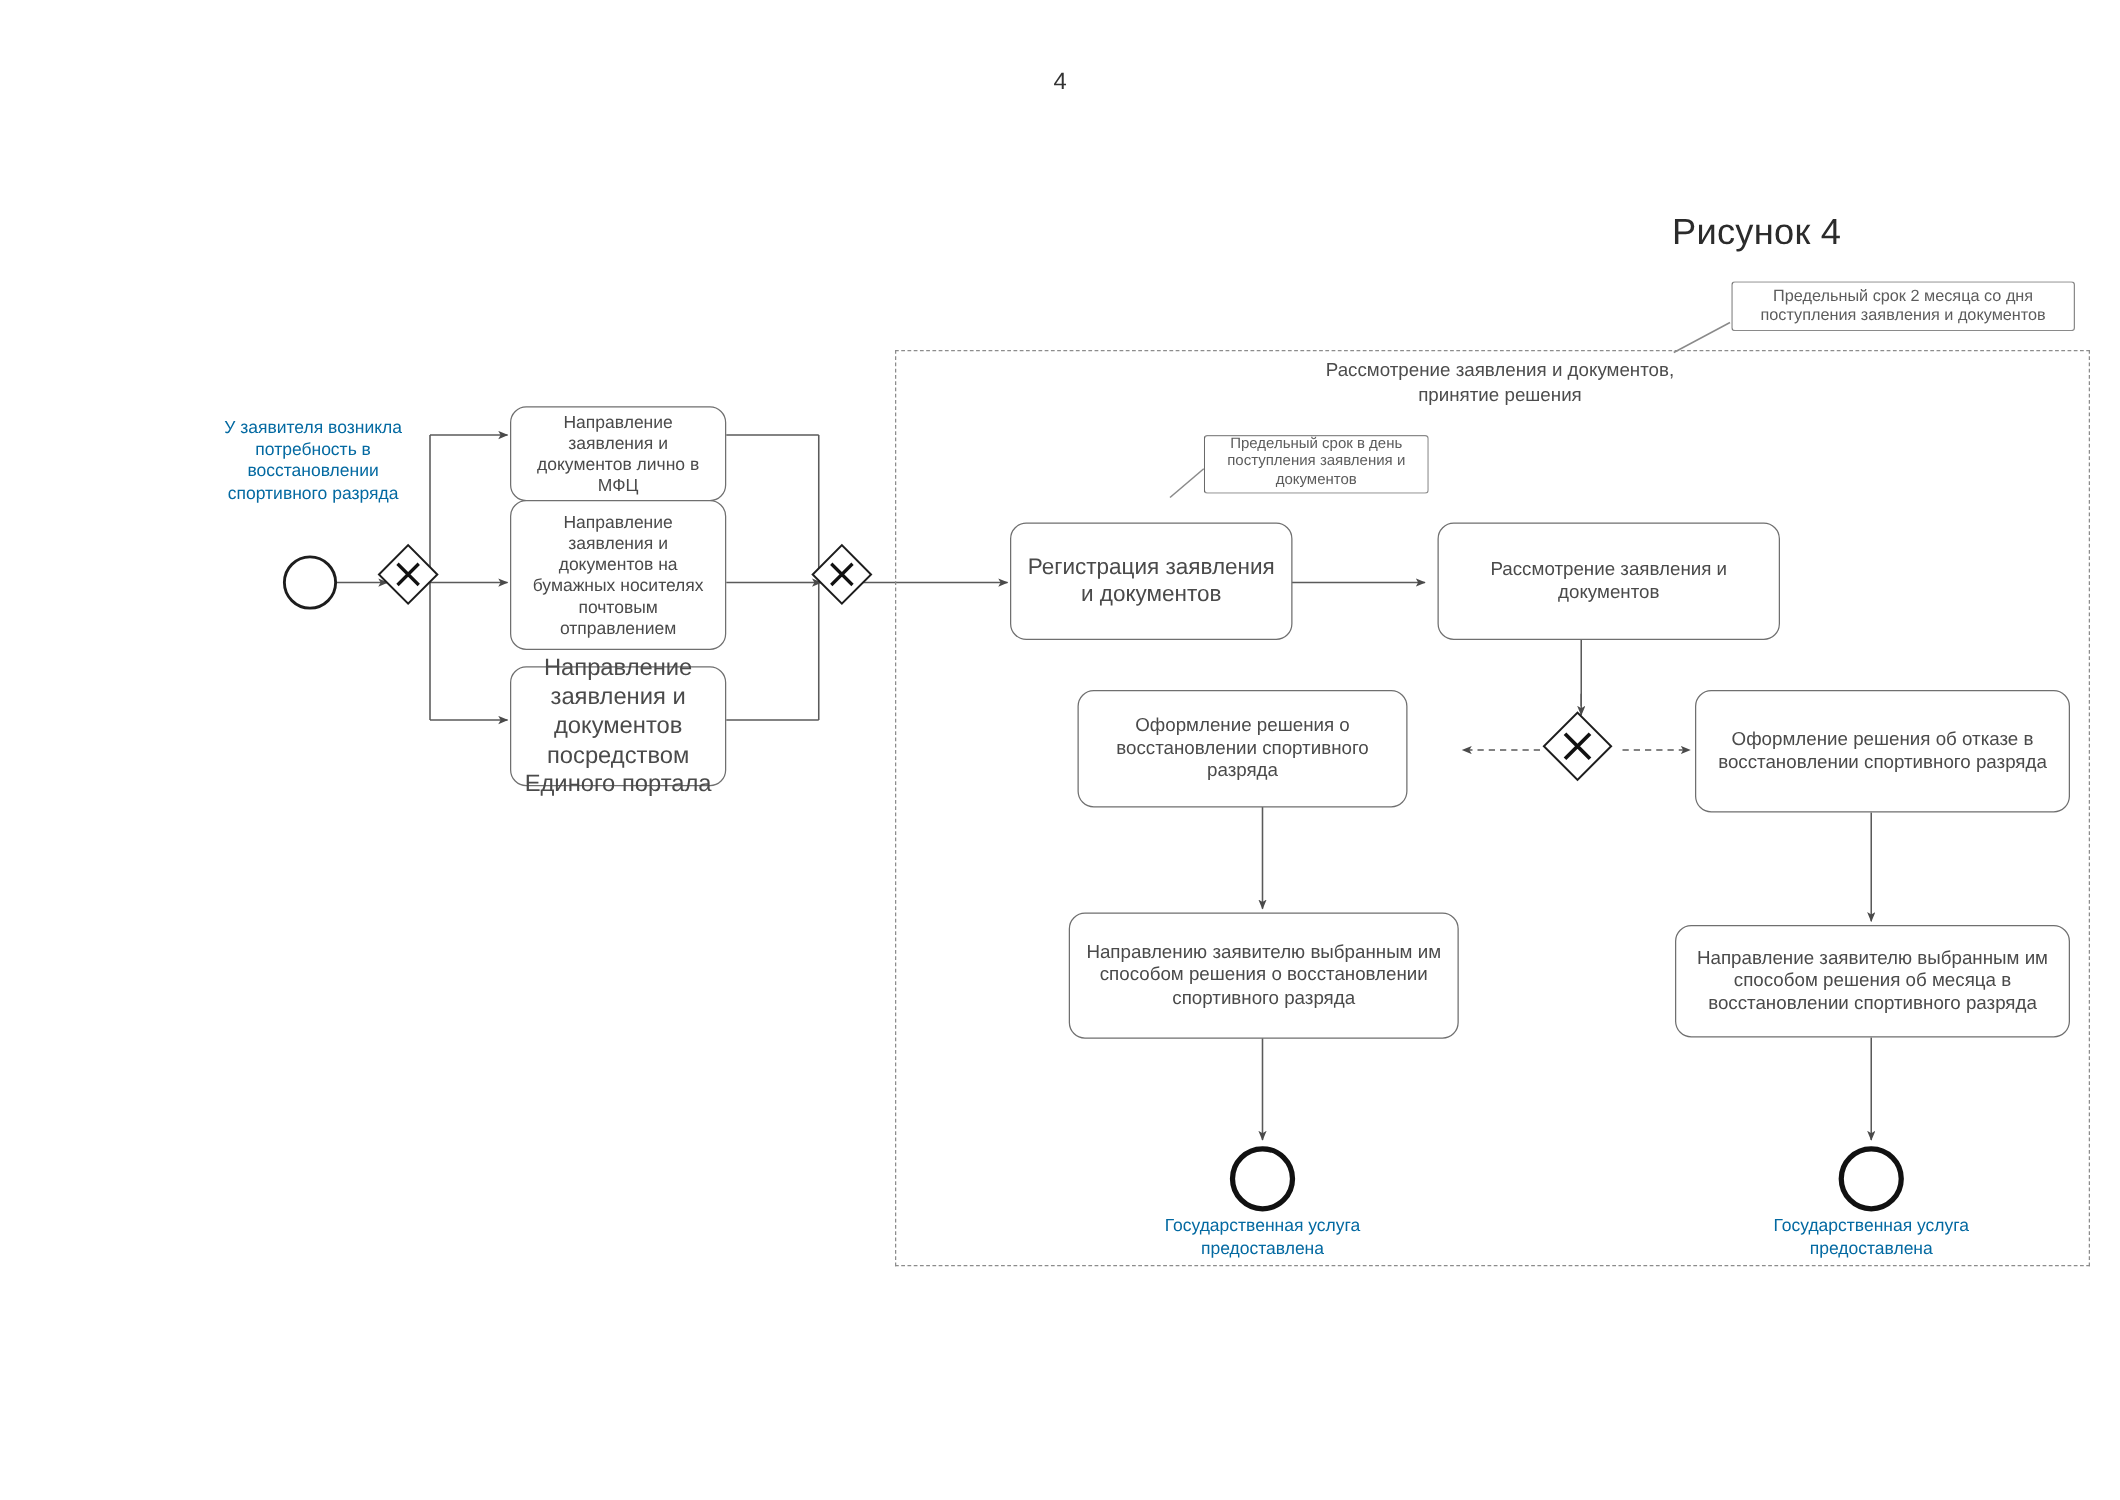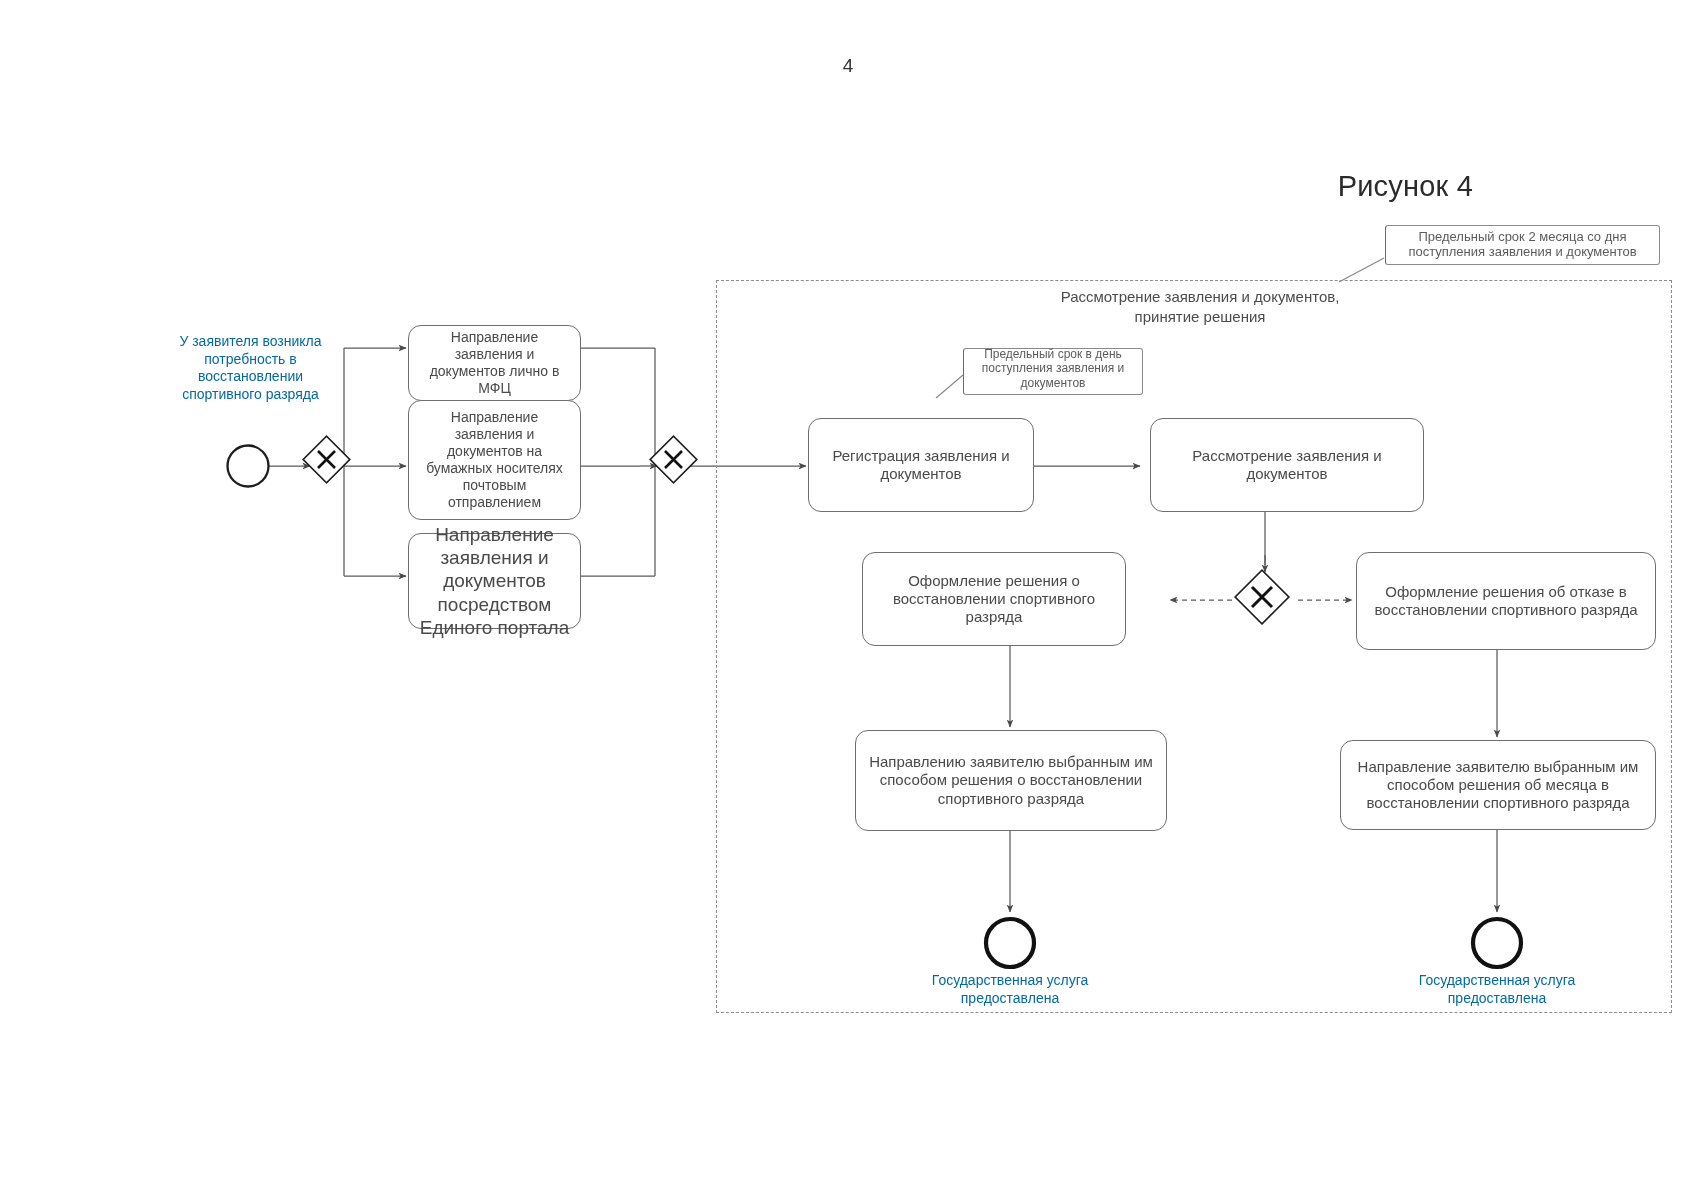--- a/index.html
+++ b/index.html
@@ -203,21 +203,21 @@
   </div>
 
   <div class="annot" style="left:1385px; top:225px; width:275px; height:40px; font-size:13px;">
     <span>Предельный срок 2 месяца со дня поступления заявления и документов</span>
   </div>
 
   <div class="annot" style="left:963px; top:348px; width:180px; height:47px; font-size:12px;">
     <span>Предельный срок в день поступления заявления и документов</span>
   </div>
 
-  <div class="task" style="left:808px; top:418px; width:226px; height:94px; font-size:15px;">
+  <div class="task" style="left:808px; top:418px; width:226px; height:94px; font-size:18px;">
     <span>Регистрация заявления и документов</span>
   </div>
 
   <div class="task" style="left:1150px; top:418px; width:274px; height:94px; font-size:15px;">
     <span>Рассмотрение заявления и документов</span>
   </div>
 
   <div class="task" style="left:862px; top:552px; width:264px; height:94px; font-size:15px;">
     <span>Оформление решения о восстановлении спортивного разряда</span>
   </div>

